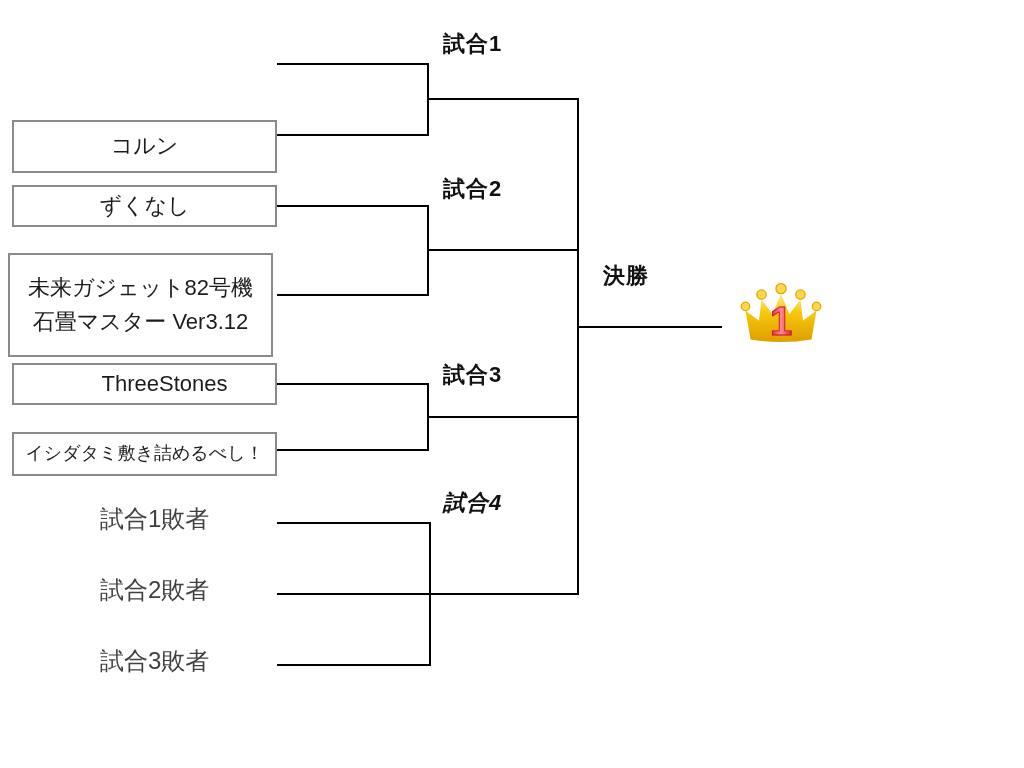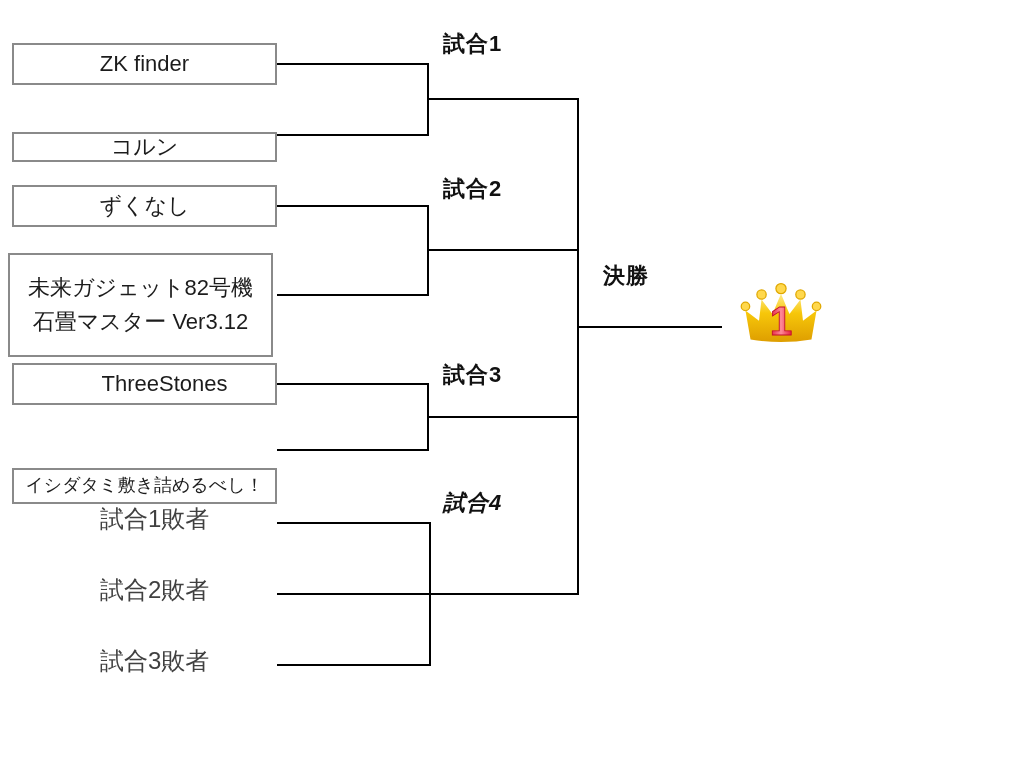--- a/index.html
+++ b/index.html
@@ -45,27 +45,26 @@
     line-height:28px;
     white-space:nowrap;
   }
   .crown{position:absolute;left:736px;top:281px;width:90px;height:66px;}
 </style>
 </head>
 <body>
 
 <div class="canvas">
 
-  <div class="box" style="left:12px;top:43px;height:42px;">ZK finder</div>
-  <div class="box" style="left:12px;top:132px;height:30px;">コルン</div>
+  <div class="box" style="left:12px;top:120px;height:53px;">コルン</div>
   <div class="box" style="left:12px;top:185px;height:42px;">ずくなし</div>
   <div class="box multiline" style="left:8px;top:253px;height:104px;">未来ガジェット82号機
 石畳マスター Ver3.12</div>
   <div class="box" style="left:12px;top:363px;height:42px;padding-left:40px;">ThreeStones</div>
-  <div class="box small" style="left:12px;top:432px;height:36px;margin-top:36px;">イシダタミ敷き詰めるべし！</div>
+  <div class="box small" style="left:12px;top:432px;height:44px;">イシダタミ敷き詰めるべし！</div>
 
   <div class="loser-label" style="left:100px;top:505px;">試合1敗者</div>
   <div class="loser-label" style="left:100px;top:576px;">試合2敗者</div>
   <div class="loser-label" style="left:100px;top:647px;">試合3敗者</div>
 
   <div class="match-label" style="left:443px;top:29px;">試合1</div>
   <div class="match-label" style="left:443px;top:174px;">試合2</div>
   <div class="match-label" style="left:443px;top:360px;">試合3</div>
   <div class="match-label" style="left:443px;top:488px;font-style:italic;">試合4</div>
   <div class="match-label" style="left:603px;top:261px;">決勝</div>

